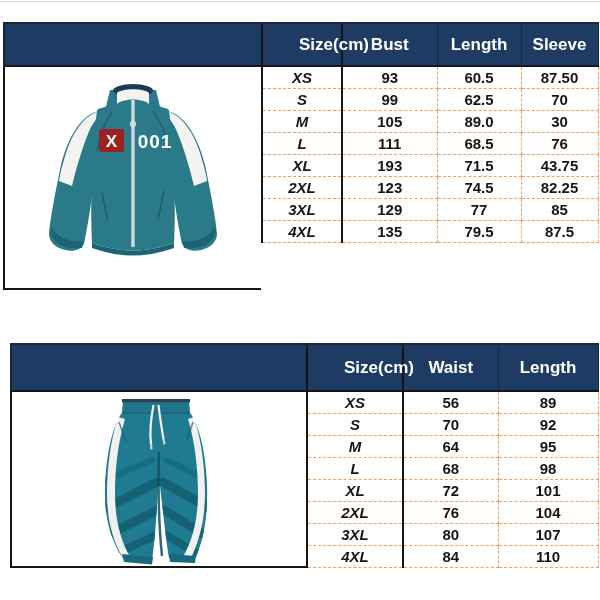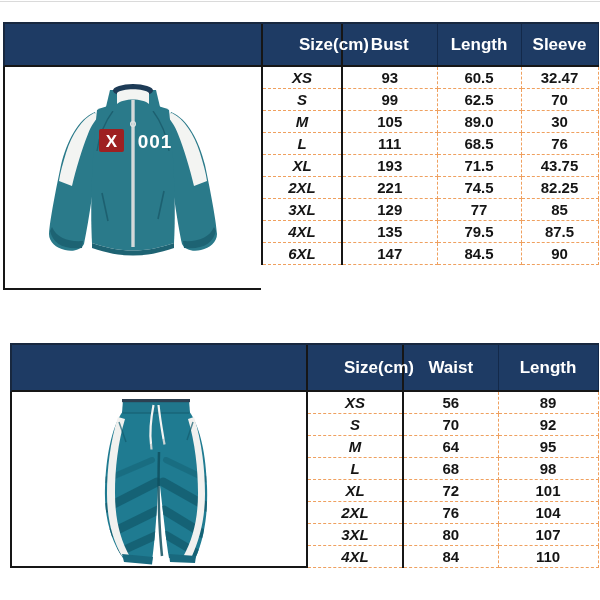--- a/index.html
+++ b/index.html
@@ -101,21 +101,21 @@
         <th>Bust</th>
         <th>Length</th>
         <th>Sleeve</th>
       </tr>
     </thead>
     <tbody>
         <tr>
           <td class="c0">XS</td>
           <td class="c1">93</td>
           <td class="c2">60.5</td>
-          <td class="c3">32.47</td>
+          <td class="c3">87.50</td>
         </tr>
         <tr>
           <td class="c0">S</td>
           <td class="c1">99</td>
           <td class="c2">62.5</td>
           <td class="c3">70</td>
         </tr>
         <tr>
           <td class="c0">M</td>
           <td class="c1">105</td>
@@ -129,41 +129,35 @@
           <td class="c3">76</td>
         </tr>
         <tr>
           <td class="c0">XL</td>
           <td class="c1">193</td>
           <td class="c2">71.5</td>
           <td class="c3">43.75</td>
         </tr>
         <tr>
           <td class="c0">2XL</td>
-          <td class="c1">221</td>
+          <td class="c1">123</td>
           <td class="c2">74.5</td>
           <td class="c3">82.25</td>
         </tr>
         <tr>
           <td class="c0">3XL</td>
           <td class="c1">129</td>
           <td class="c2">77</td>
           <td class="c3">85</td>
         </tr>
         <tr>
           <td class="c0">4XL</td>
           <td class="c1">135</td>
           <td class="c2">79.5</td>
           <td class="c3">87.5</td>
-        </tr>
-        <tr>
-          <td class="c0">6XL</td>
-          <td class="c1">147</td>
-          <td class="c2">84.5</td>
-          <td class="c3">90</td>
         </tr>
       </tbody>
   </table>
 
   <div class="panel-head pants-head"></div>
 
   <div class="panel-body pants-body">
     <svg width="294" height="173" viewBox="0 0 294 173">
       <defs>
         <clipPath id="legclip">

